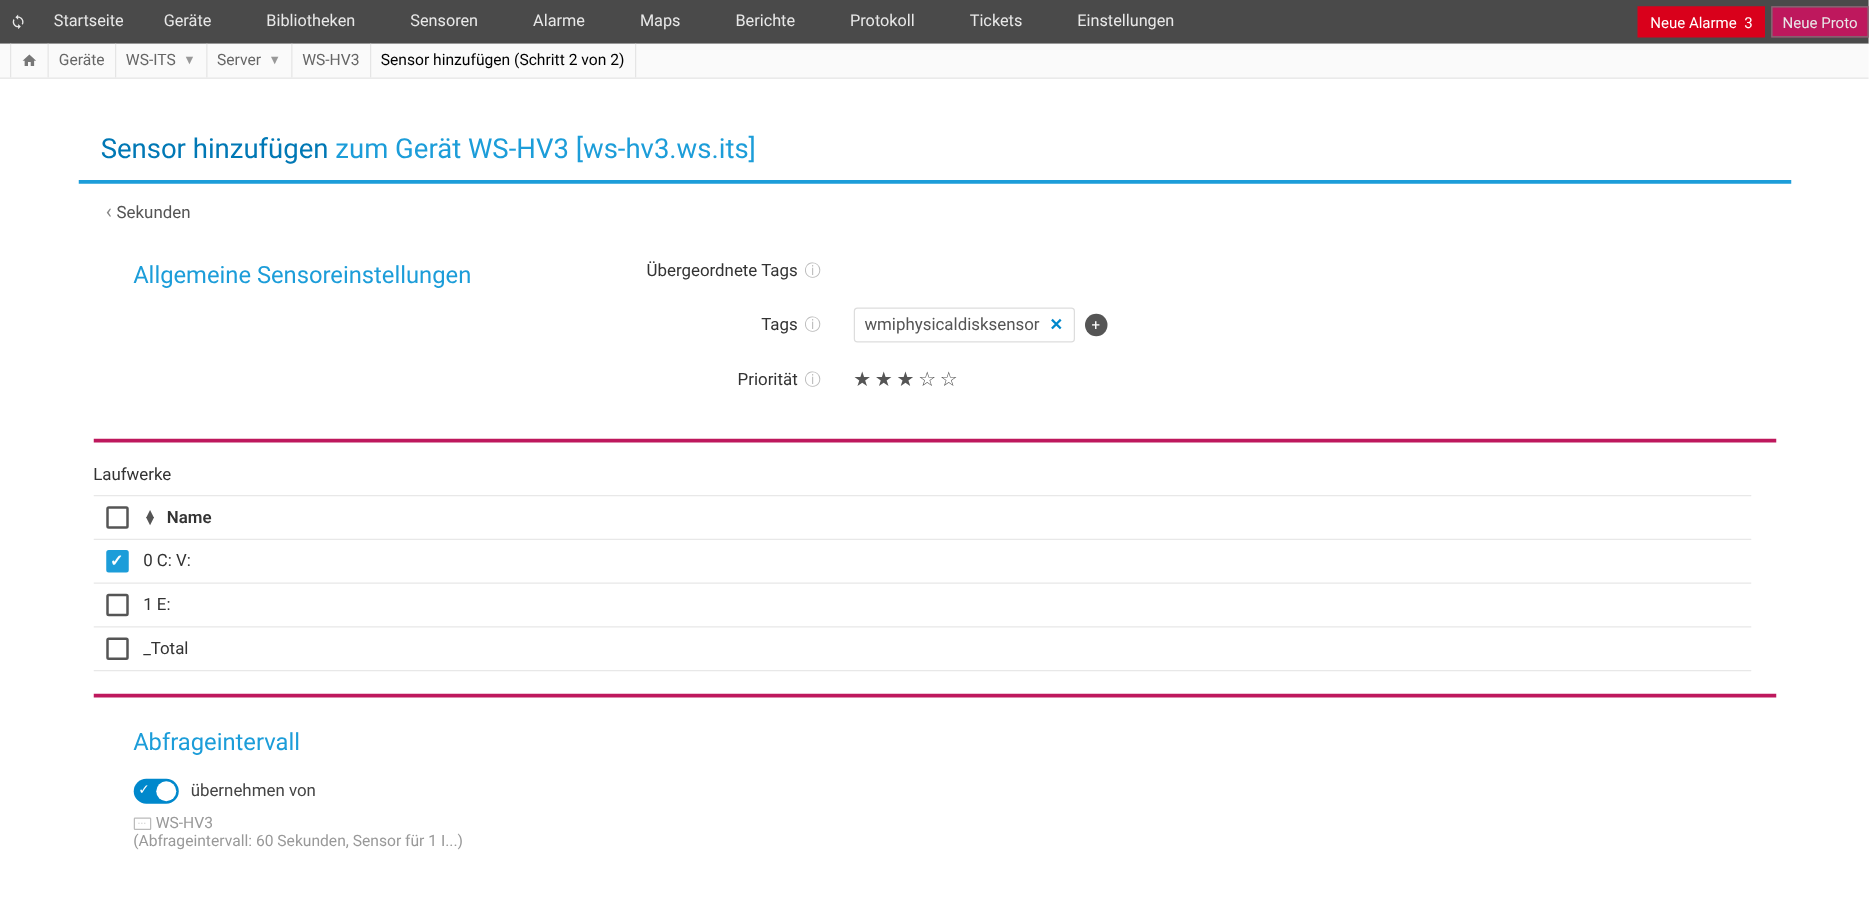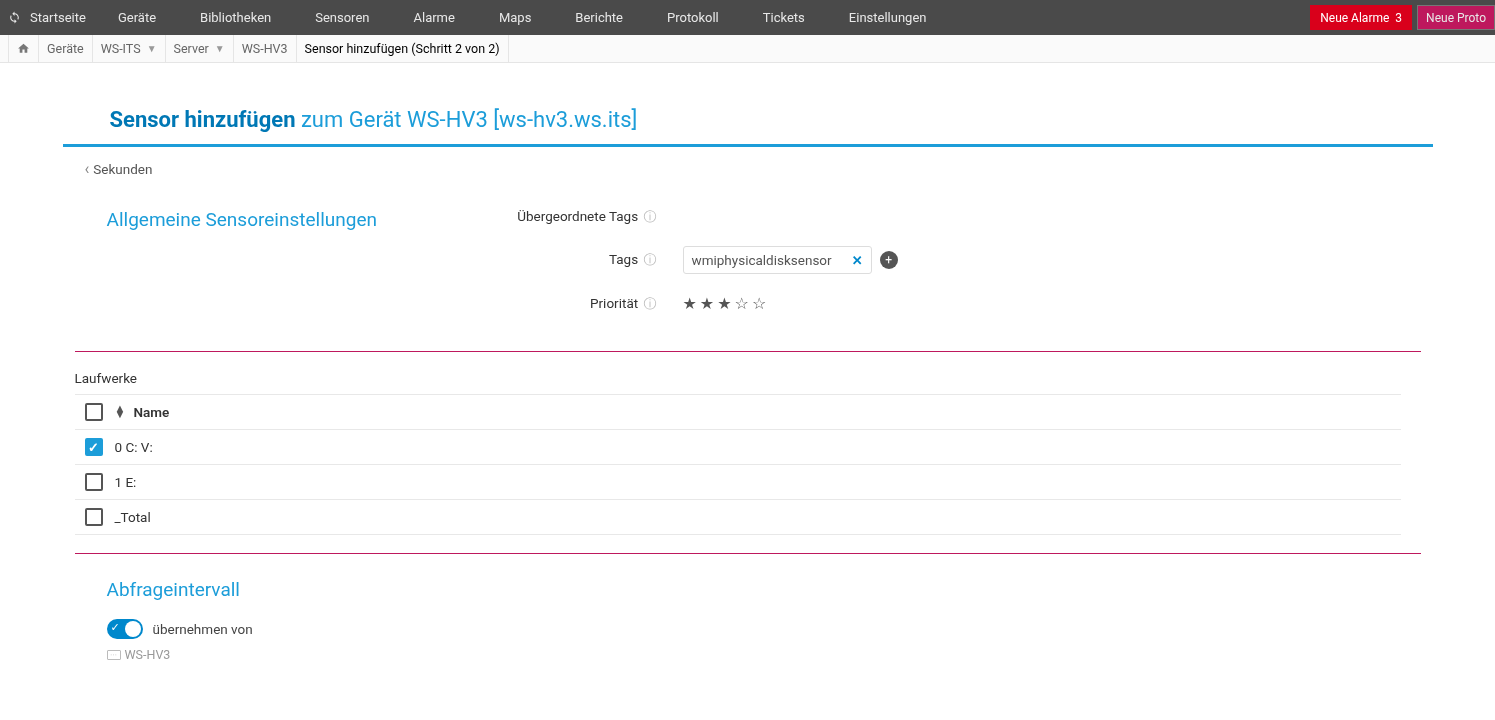--- a/index.html
+++ b/index.html
@@ -1,53 +1,53 @@
 <!DOCTYPE html>
 <html><head>
 <meta charset="utf-8">
 <style>
 * { margin: 0; padding: 0; box-sizing: border-box; }
 body { font-family: -apple-system, BlinkMacSystemFont, "Segoe UI", Roboto, Arial, sans-serif; font-size: 14px; color: #333; background: #fff; }
 
 
 .topnav { background: #4a4a4a; height: 35px; display: flex; align-items: center; padding: 0; }
 .topnav-item { color: #e8e8e8; padding: 0 22px; height: 35px; display: flex; align-items: center; cursor: pointer; font-size: 13px; }
-.topnav-item.home-item { padding-left: 8px; padding-right: 10px; gap: 9px; }
+.topnav-item.home-item { padding-left: 8px; padding-right: 10px; gap: 22px; }
 .topnav-spacer { flex: 1; }
 .alarm-badge { background: #d9001b; color: #fff; height: 25px; display: flex; align-items: center; padding: 0 10px; font-size: 12px; margin-right: 5px; cursor: pointer; }
 .alarm-badge .count { margin-left: 6px; }
 .proto-btn { background: #be185d; border: 1px solid #777; color: #e8e8e8; height: 25px; padding: 0 8px; font-size: 12px; display: flex; align-items: center; cursor: pointer; }
 
 
 .breadcrumb { background: #fafafa; border-bottom: 1px solid #e5e5e5; height: 28px; display: flex; align-items: center; padding: 0 8px; font-size: 12.5px; color: #666; }
 .bc-item { display: flex; align-items: center; padding: 0 8px; height: 100%; border-right: 1px solid #e5e5e5; cursor: pointer; }
 .bc-item:first-child { border-left: 1px solid #e5e5e5; }
 .bc-item.nolink { cursor: default; color: #000000; }
 .bc-chevron { margin-left: 6px; color: #999; font-size: 10px; }
 
 
 .container { max-width: 1370px; margin: 0 auto; background: #fff; margin-top: 30px; }
 .page-header { padding: 14px 18px 12px; font-size: 22px; color: #0078b5; border-bottom: 3px solid #1c9dd9; }
-.page-header .bold { font-weight: 700; margin-left: 29px; }
+.page-header .bold { font-weight: 400; }
 .page-header .rest { font-weight: 400; color: #1c9dd9; }
 
 .cancel-row { padding: 12px 22px; }
 .cancel-link { color: #555; font-size: 13.5px; cursor: pointer; }
 .cancel-link::before { content: "‹ "; font-size: 16px; color: #888; }
 
-.section { display: flex; padding: 18px 0; border-bottom: 1px solid #be185d; margin: 0 12px; }
+.section { display: flex; padding: 18px 0; border-bottom: 3px solid #be185d; margin: 0 12px; }
 .section-title { width: 340px; padding-left: 32px; color: #1c9dd9; font-size: 19px; font-weight: 400; line-height: 1.3; }
 .section-body { flex: 1; padding-right: 20px; }
 
 .field-row { display: flex; align-items: center; margin-bottom: 20px; }
 .field-label { width: 250px; text-align: right; color: #333; font-size: 13.5px; font-weight: 400; padding-right: 8px; }
 .field-help { color: #bbb; font-size: 13px; margin-left: 2px; cursor: pointer; }
 .field-value { margin-left: 18px; display: flex; align-items: center; gap: 8px; }
 
-.tag-chip { border: 1px solid #ddd; border-radius: 3px; padding: 5px 8px; display: flex; align-items: center; gap: 20px; font-size: 13.5px; color: #555; background: #fff; justify-content: center; }
+.tag-chip { border: 1px solid #ddd; border-radius: 3px; padding: 5px 8px; display: flex; align-items: center; gap: 8px; font-size: 13.5px; color: #555; background: #fff; justify-content: center; }
 .tag-x { color: #0088cc; font-weight: bold; cursor: pointer; font-size: 13px; }
 .tag-add { width: 18px; height: 18px; border-radius: 50%; background: #555; color: #fff; display: flex; align-items: center; justify-content: center; font-size: 12px; cursor: pointer; }
 
 .stars { display: flex; gap: 3px; }
 .star { color: #555; font-size: 16px; cursor: pointer; }
 .star.empty { color: #555; }
 
 
 .drives-label { font-size: 13.5px; color: #333; margin-bottom: 8px; }
 .drives-table { border-top: 1px solid #e8e8e8; }
@@ -231,15 +231,16 @@
     <div class="inherit-row">
       <div class="toggle">
           <span class="toggle-check">✓</span>
         </div>
       <span class="inherit-label">übernehmen von</span>
     </div>
     <div class="inherit-device">
       <span class="device-icon">⋯</span>
       <span>WS-HV3</span>
     </div>
+    <div class="inherit-detail">(Abfrageintervall: 60 Sekunden, Sensor für 1 I...)</div>
   </div>
 
 </div>
 
 </body></html>

